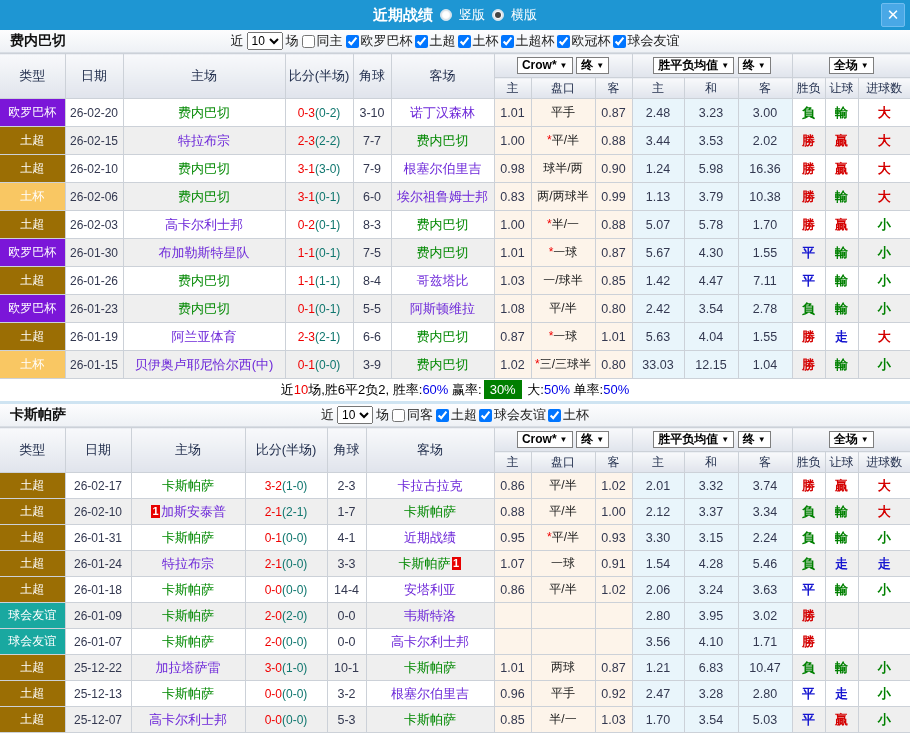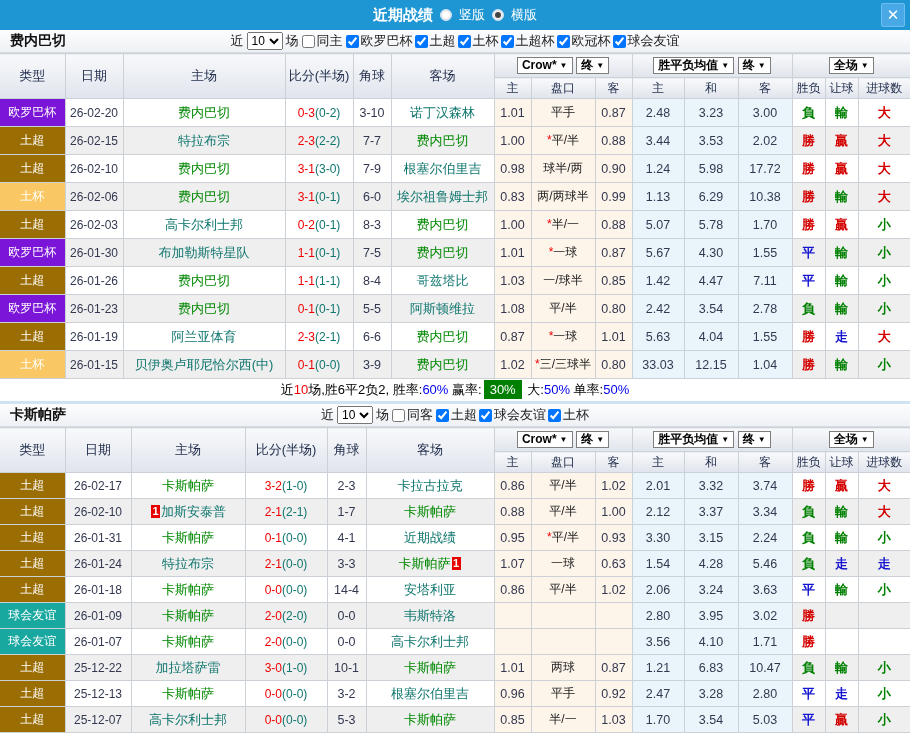--- a/index.html
+++ b/index.html
@@ -31,21 +31,21 @@
   .dd .arr{font-size:8px;}
   
   tbody td{height:28px;color:#333850;background:#fff;}
   .t2 tbody td{height:26px;}
   tbody tr:nth-child(even) td{background:#efefef;}
   tbody td.col-crow{background:#fdf4ea !important;}
   tbody td.col-avg{background:#e9f5fb !important;}
   td.type{color:#fff;font-size:12px;}
   td.date{font-size:12px;color:#333850;}
   td.team{font-size:13px;}
-  .team-plain{color:#0f766e;}
+  .team-plain{color:#6d28d9;}
   .team-green{color:#008800;}
   .score-main{color:#f00000;}
   .score-half{color:#0f766e;}
   td.pan{color:#222;}
   .star{color:#f00000;}
   td.num{font-size:12.5px;}
   td.res{font-size:13px;font-weight:bold;}
   .c-red{color:#d40000;}
   .c-green{color:#008000;}
   .c-blue{color:#1515d0;}
@@ -196,37 +196,37 @@
         <td class="date">26-02-10</td>
         <td class="team"><span class="team-green">费内巴切</span></td>
         <td class="score"><span class="score-main">3-1</span><span class="score-half">(3-0)</span></td>
         <td class="num">7-9</td>
         <td class="team"><span class="team-plain">根塞尔伯里吉</span></td>
         <td class="col-crow num">0.98</td>
         <td class="col-crow pan">球半/两</td>
         <td class="col-crow num">0.90</td>
         <td class="col-avg num">1.24</td>
         <td class="col-avg num">5.98</td>
-        <td class="col-avg num">17.72</td>
+        <td class="col-avg num">16.36</td>
         <td class="res c-red">勝</td>
         <td class="res c-red">贏</td>
         <td class="res c-red">大</td>
       </tr>
       <tr>
         <td class="type" style="background: rgb(249, 199, 99);">土杯</td>
         <td class="date">26-02-06</td>
         <td class="team"><span class="team-green">费内巴切</span></td>
         <td class="score"><span class="score-main">3-1</span><span class="score-half">(0-1)</span></td>
         <td class="num">6-0</td>
         <td class="team"><span class="team-plain">埃尔祖鲁姆士邦</span></td>
         <td class="col-crow num">0.83</td>
         <td class="col-crow pan">两/两球半</td>
         <td class="col-crow num">0.99</td>
         <td class="col-avg num">1.13</td>
-        <td class="col-avg num">6.29</td>
+        <td class="col-avg num">3.79</td>
         <td class="col-avg num">10.38</td>
         <td class="res c-red">勝</td>
         <td class="res c-green">輸</td>
         <td class="res c-red">大</td>
       </tr>
       <tr>
         <td class="type" style="background: rgb(155, 110, 4);">土超</td>
         <td class="date">26-02-03</td>
         <td class="team"><span class="team-plain">高卡尔利士邦</span></td>
         <td class="score"><span class="score-main">0-2</span><span class="score-half">(0-1)</span></td>
@@ -470,21 +470,21 @@
       </tr>
       <tr>
         <td class="type" style="background: rgb(155, 110, 4);">土超</td>
         <td class="date">26-01-24</td>
         <td class="team"><span class="team-plain">特拉布宗</span></td>
         <td class="score"><span class="score-main">2-1</span><span class="score-half">(0-0)</span></td>
         <td class="num">3-3</td>
         <td class="team"><span class="team-green">卡斯帕萨</span><span class="card">1</span></td>
         <td class="col-crow num">1.07</td>
         <td class="col-crow pan">一球</td>
-        <td class="col-crow num">0.63</td>
+        <td class="col-crow num">0.91</td>
         <td class="col-avg num">1.54</td>
         <td class="col-avg num">4.28</td>
         <td class="col-avg num">5.46</td>
         <td class="res c-green">負</td>
         <td class="res c-blue">走</td>
         <td class="res c-blue">走</td>
       </tr>
       <tr>
         <td class="type" style="background: rgb(155, 110, 4);">土超</td>
         <td class="date">26-01-18</td>

